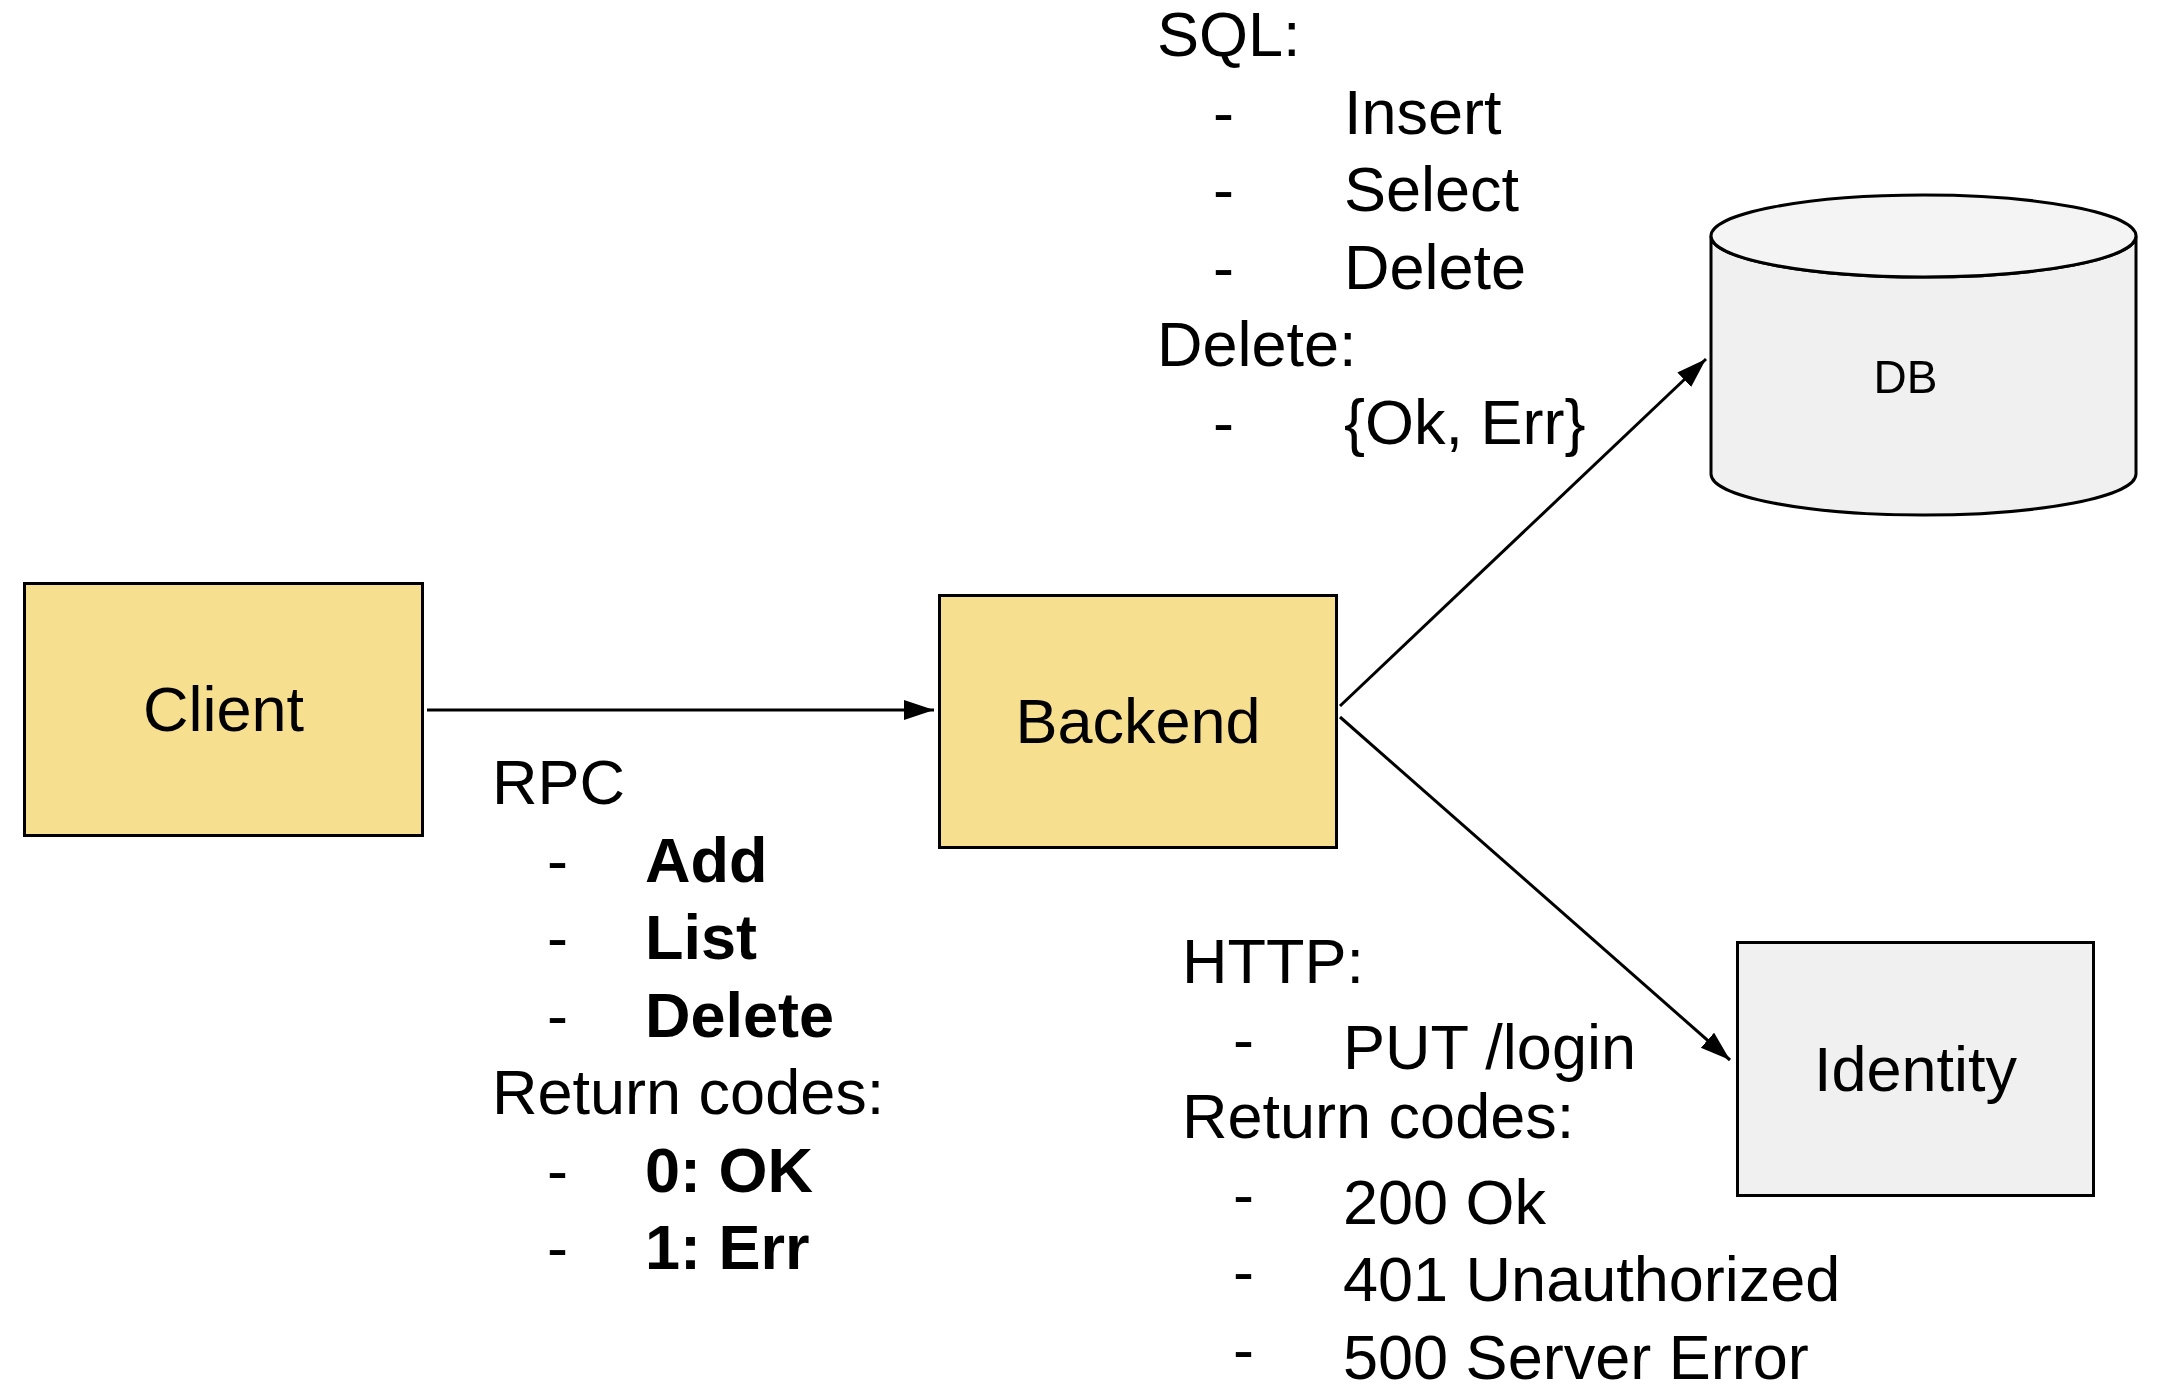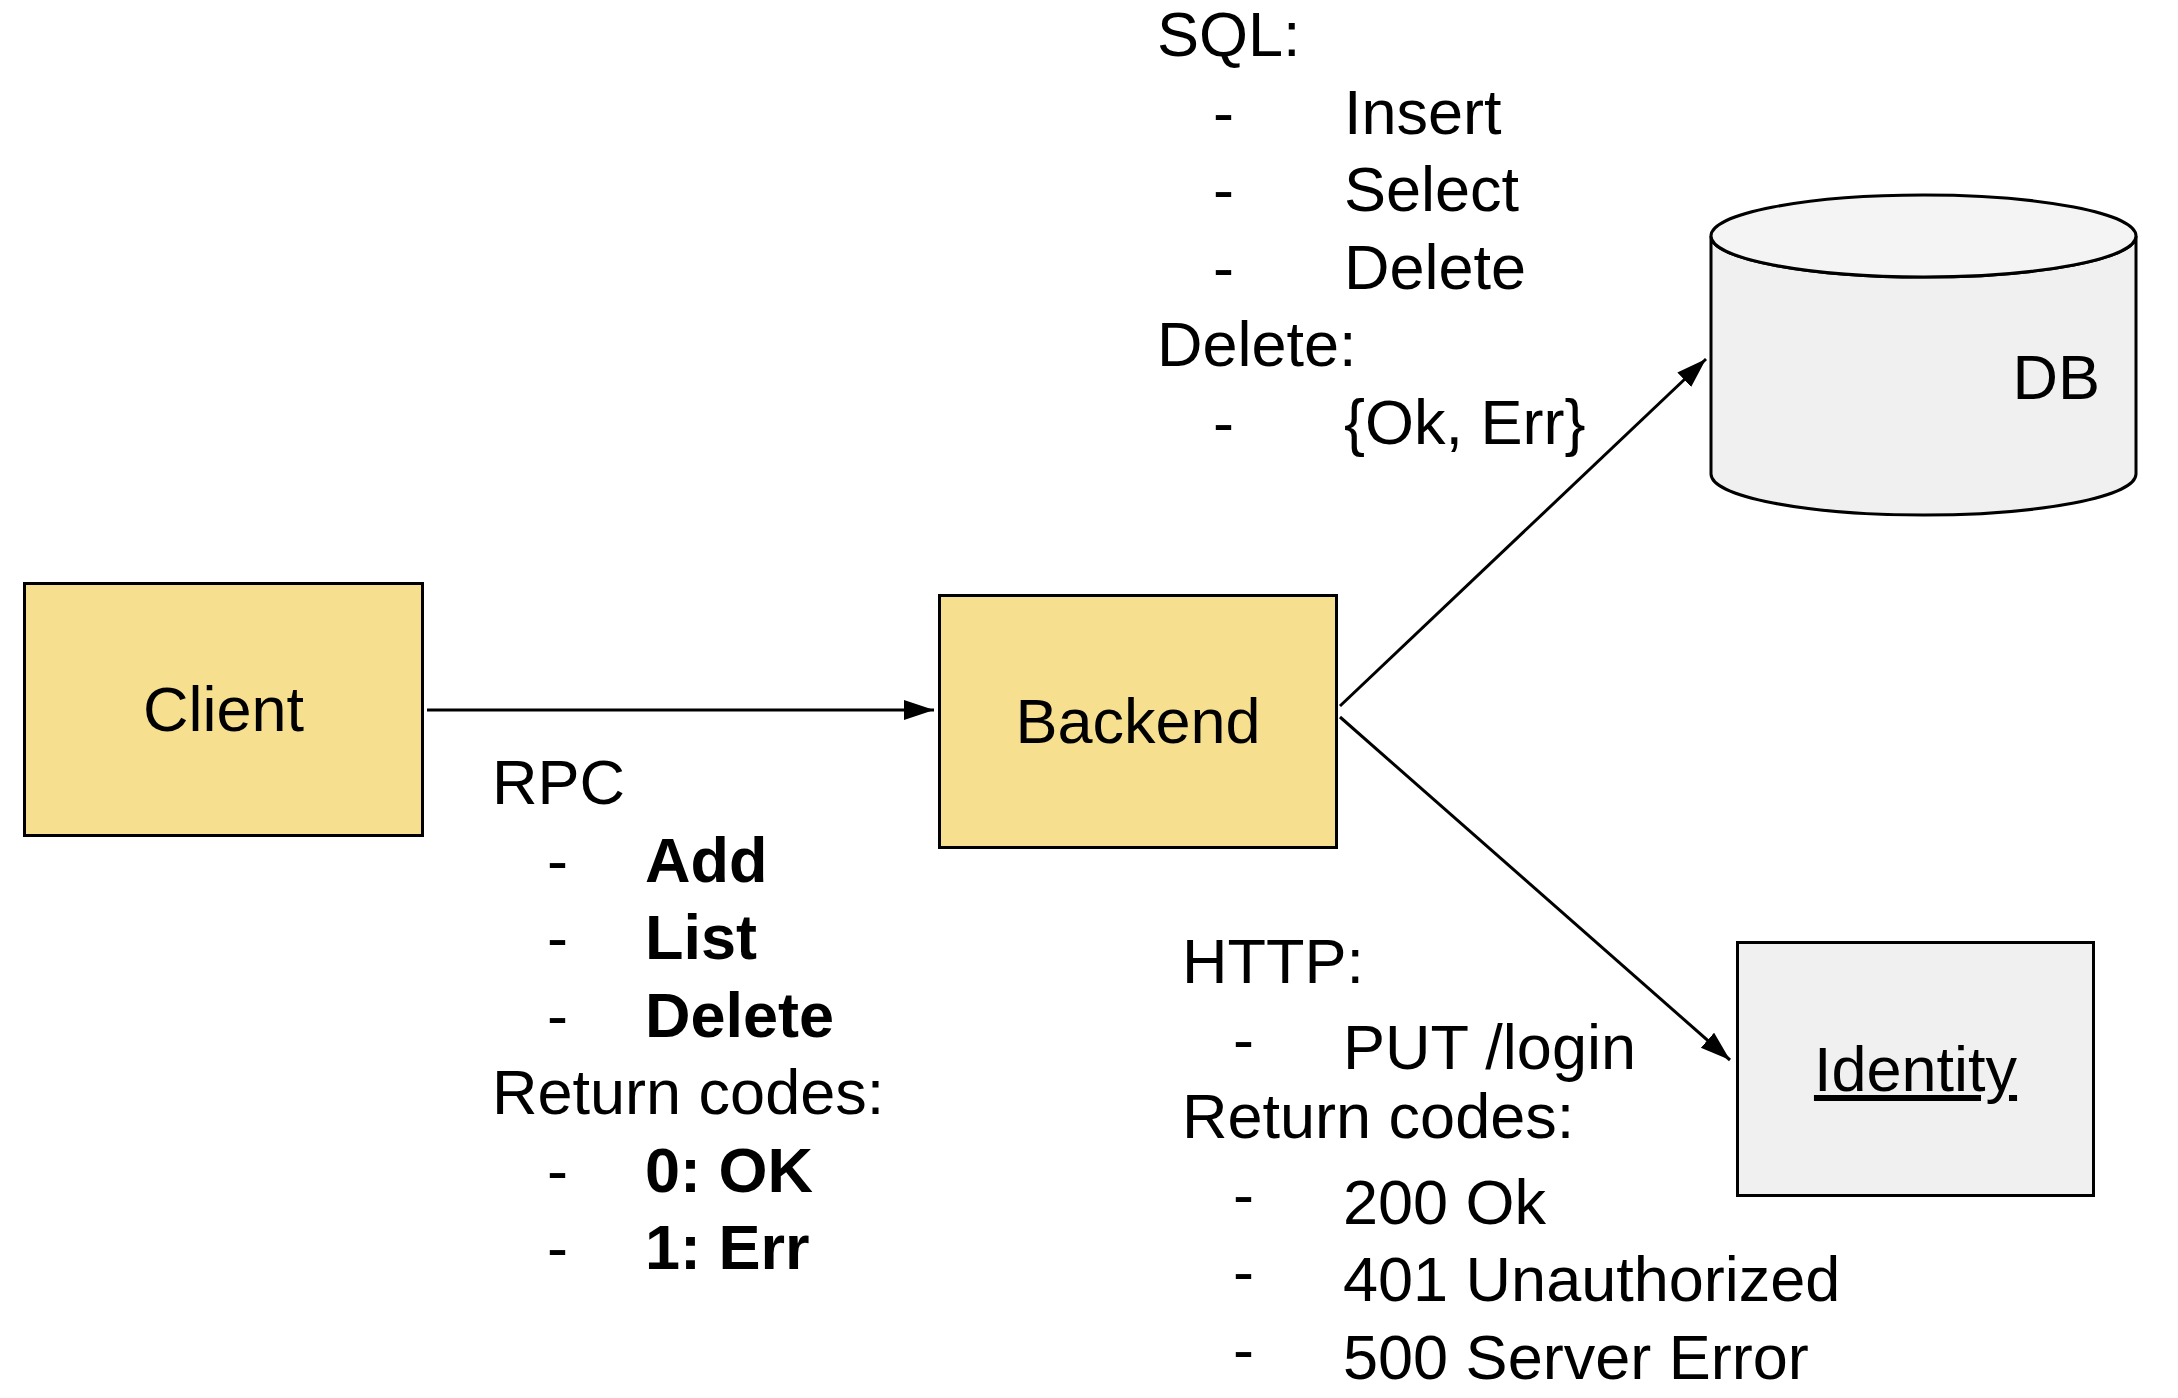--- a/index.html
+++ b/index.html
@@ -41,27 +41,27 @@
     display: flex;
     align-items: center;
     justify-content: center;
     font-size: 63px;
     line-height: 77px;
     z-index: 1;
     text-align: center;
   }
   .client  { left: 23px;   top: 582px; width: 401px; height: 255px; background: #F6DF8E; }
   .backend { left: 938px;  top: 594px; width: 400px; height: 255px; background: #F6DF8E; }
-  .idp     { left: 1736px; top: 941px; width: 359px; height: 256px; background: #F0F0F0; flex-direction: column; text-decoration: underline; }
+  .idp     { left: 1736px; top: 941px; width: 359px; height: 256px; background: #F0F0F0; flex-direction: column; }
   .idp span { display: block; }
   .db-label {
     position: absolute;
     left: 1711px; top: 339px; width: 389px;
-    text-align: right;
-    font-size: 63px;
+    text-align: center;
+    font-size: 46px;
     line-height: 77px;
     z-index: 1;
   }
   .ann {
     position: absolute;
     font-size: 63px;
     white-space: nowrap;
     z-index: 2;
   }
   .ann .line {

